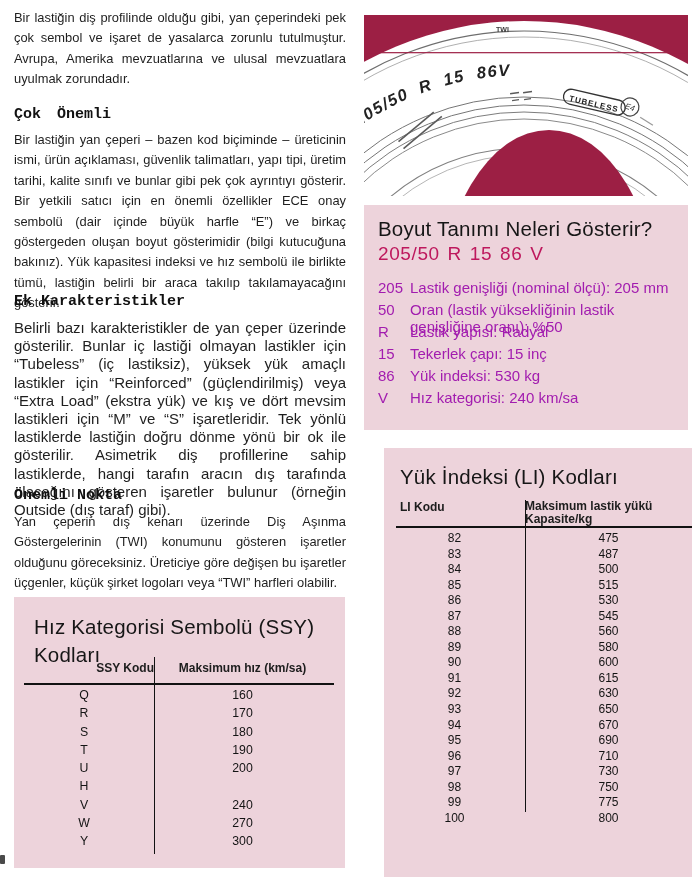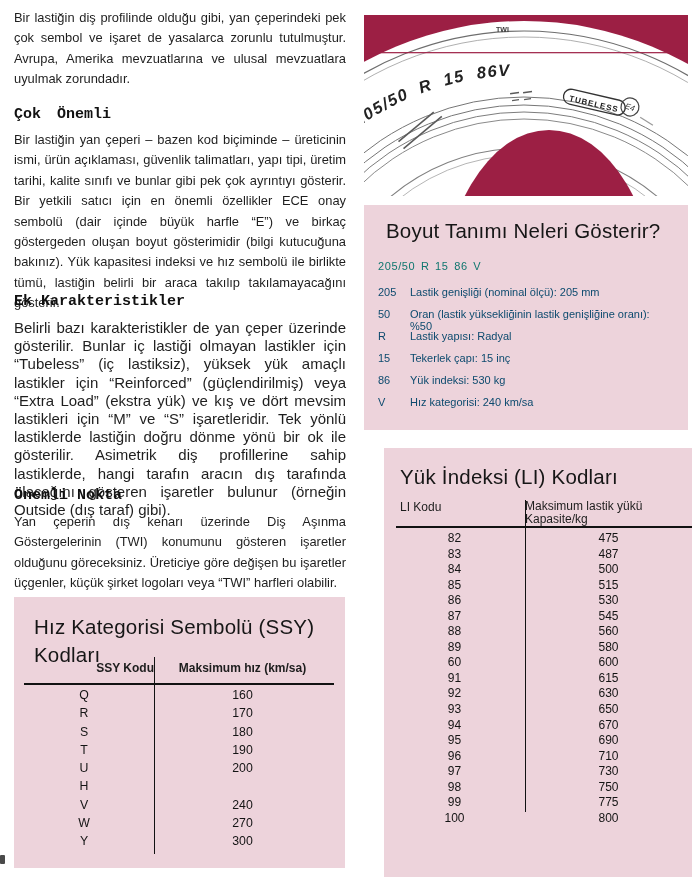--- a/index.html
+++ b/index.html
@@ -36,30 +36,30 @@
   #ssy-head .c2{flex:1;text-align:center}
   #ssy-rule{position:absolute;left:10px;top:86px;width:310px;height:1.8px;background:#121212}
   #ssy-divider{position:absolute;left:140px;top:60px;width:1.4px;height:197px;background:#121212}
   #ssy-rows{position:absolute;left:0;top:91px;width:317px}
   #ssy-rows .trow{display:flex;height:18.3px;font-size:12.3px;color:#141414}
   #ssy-rows .c1{width:140px;text-align:center}
   #ssy-rows .c2{flex:1;text-align:center}
 
   
   #size-box .inner{padding:0 14px}
-  #size-title{margin:8px;padding-top:6px}
-  #size-code{margin-top:17px;font-size:11px;letter-spacing:.6px;color:#0f766e;word-spacing:2px}
+  #size-title{margin:0;padding-top:12px}
+  #size-code{margin-top:2px;font-size:19px;letter-spacing:.6px;color:#be185d;word-spacing:2px}
   #size-items{margin-top:14px}
-  .size-item{display:flex;height:22px;font-size:11px;color:#0c4a6e}
+  .size-item{display:flex;height:22px;font-size:15px;color:#a21caf}
   .size-item .code{width:32px;flex:none}
   .size-item .desc{flex:1}
 
   
   #li-title{position:absolute;left:16px;top:16px;line-height:26px}
-  #li-head{position:absolute;left:16px;top:52px;width:292px;display:flex;font-size:12px;font-weight:normal}
+  #li-head{position:absolute;left:16px;top:52px;width:292px;display:flex;font-size:12px;font-weight:bold}
   #li-head .c1{width:125px}
   #li-head .c2{flex:1;line-height:12.8px}
   #li-rule{position:absolute;left:12px;top:78px;width:300px;height:1.8px;background:#121212}
   #li-divider{position:absolute;left:141px;top:52px;width:1.4px;height:312px;background:#121212}
   #li-rows{position:absolute;left:0;top:83px;width:308px}
   #li-rows .trow{display:flex;height:15.55px;font-size:12px;color:#141414}
   #li-rows .c1{width:141px;text-align:center}
   #li-rows .c2{flex:1;text-align:center}
 
   
@@ -275,21 +275,21 @@
         <div class="c1">88</div>
         <div class="c2">560</div>
       </div>
 
       <div class="trow">
         <div class="c1">89</div>
         <div class="c2">580</div>
       </div>
 
       <div class="trow">
-        <div class="c1">60</div>
+        <div class="c1">90</div>
         <div class="c2">600</div>
       </div>
 
       <div class="trow">
         <div class="c1">91</div>
         <div class="c2">615</div>
       </div>
 
       <div class="trow">
         <div class="c1">92</div>

